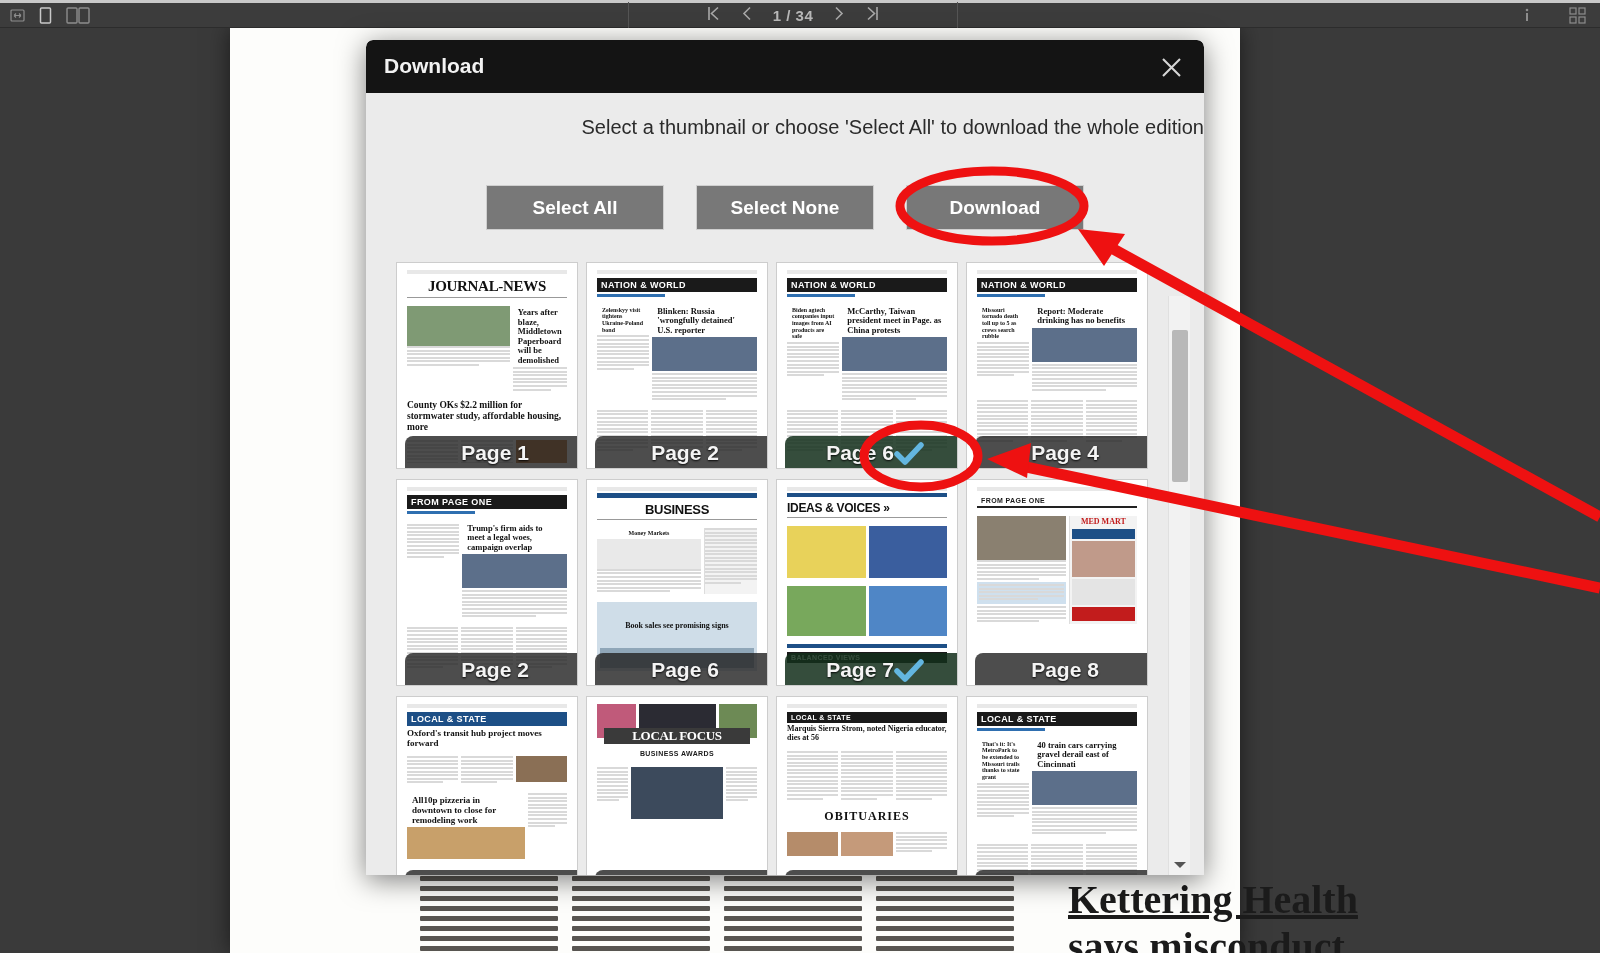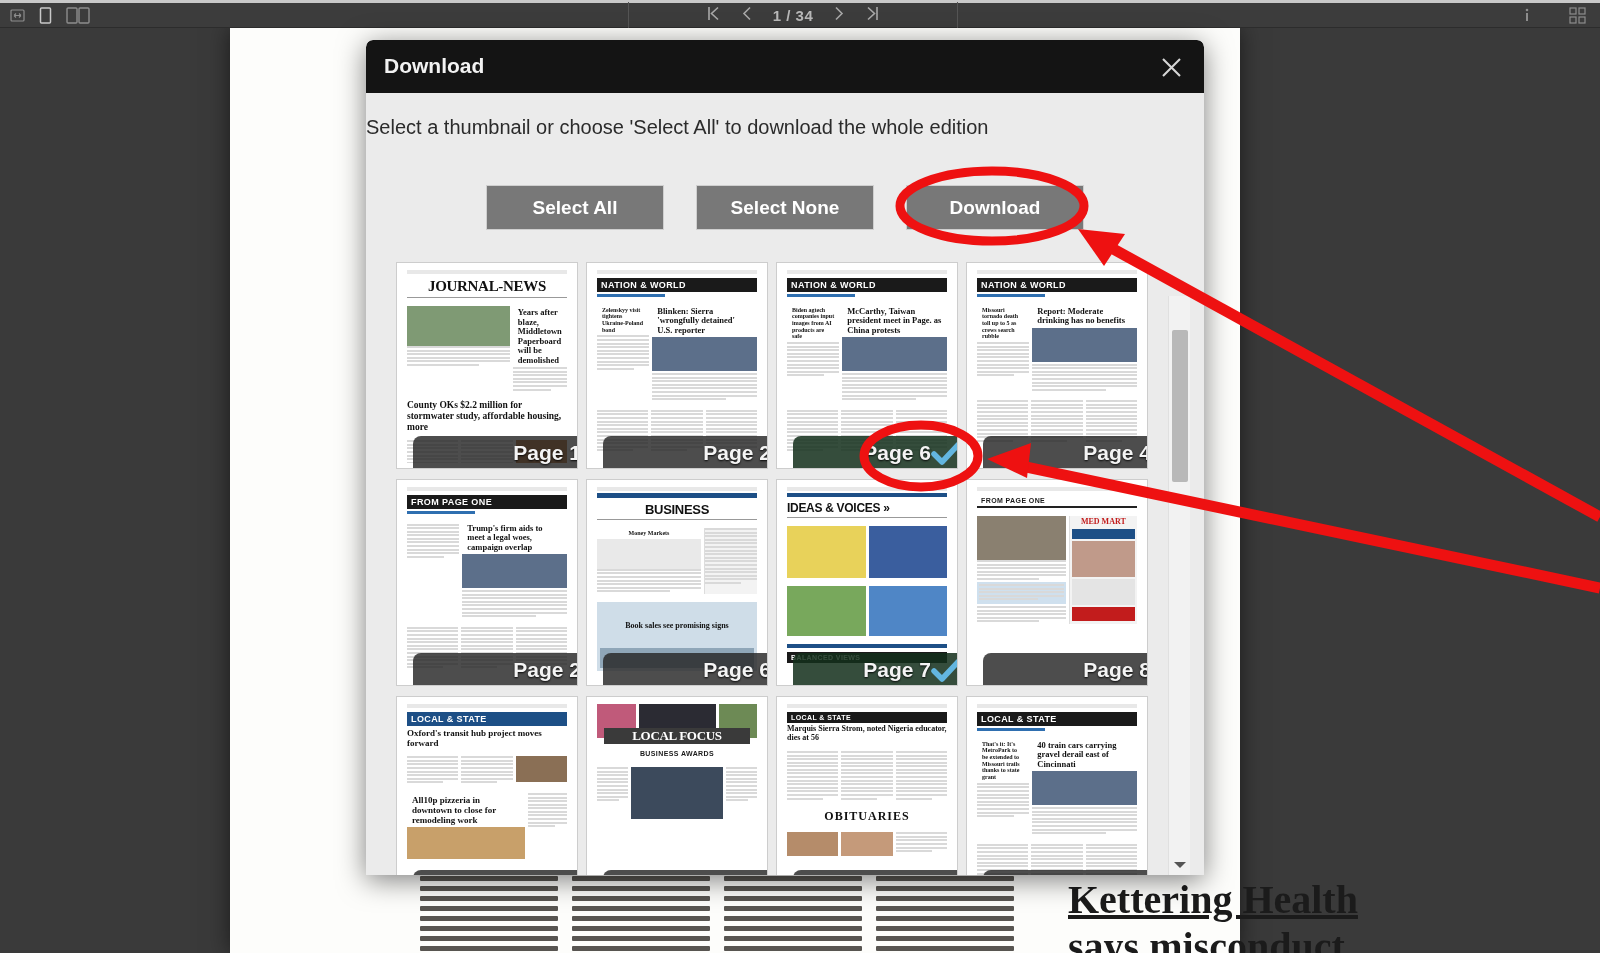--- a/index.html
+++ b/index.html
@@ -70,21 +70,21 @@
   }
   .modal-close {
     position: absolute; right: 18px; top: 12px;
     width: 30px; height: 30px; color: #d6d6d6;
     display: flex; align-items: center; justify-content: center;
     cursor: pointer;
   }
 
   .modal-sub {
     position: absolute; left: 0; top: 76px; width: 838px;
-    text-align: left; font-size: 20px; color: #2b2b2b;
+    text-align: right; font-size: 20px; color: #2b2b2b;
   }
 
   .btn-row {
     position: absolute; left: 0; top: 145px; width: 838px;
     display: flex; justify-content: center; gap: 32px;
   }
   .btn {
     width: 178px; height: 45px; background: #787878;
     border: 1px solid #cfcfcf;
     color: #ffffff; font-size: 19px; font-weight: 700;
@@ -105,26 +105,26 @@
   .thumb {
     position: relative; width: 182px; height: 207px;
     background: #ffffff; border: 1px solid #cdcdcd;
     overflow: hidden; cursor: pointer;
   }
   .thumb-page {
     position: absolute; left: 5px; top: 5px; right: 5px; bottom: 5px;
     background: #fff; overflow: hidden;
   }
   .thumb-label {
-    position: absolute; left: 16px; bottom: -30px;
+    position: absolute; left: 8px; bottom: -30px;
     width: 100%; height: 62px;
     background: rgba(38,38,38,.82);
     border-radius: 8px;
     display: flex; align-items: flex-start; padding: 4px 12px 0 12px;
-    justify-content: flex-end;
+    justify-content: center;
   }
   .thumb-label span.lbl {
     color: #f4f4f4; font-size: 21px; font-weight: 700;
     text-shadow: 0 1px 2px rgba(0,0,0,.9);
     line-height: 26px;
   }
   .check { color: #63b6e0; line-height: 0; margin-top: 2px; }
   .thumb.selected .thumb-label { background: rgba(20,48,28,.86); }
 
   
@@ -386,21 +386,21 @@
                     <div class="tiny"></div>
                     <div class="tiny"></div>
                     <div class="tiny"></div>
                     <div class="tiny"></div>
                     <div class="tiny"></div>
                     <div class="tiny"></div>
                     <div class="tiny"></div>
                     <div class="tiny s"></div>
                   </div>
                   <div class="col" style="flex:2">
-                    <div class="hdl">Blinken: Sierra 'wrongfully detained' U.S. reporter</div>
+                    <div class="hdl">Blinken: Russia 'wrongfully detained' U.S. reporter</div>
                     <div class="ph" style="height:34px;background:#5c6f8a;margin:2px 0"></div>
                     <div class="tiny"></div>
                     <div class="tiny"></div>
                     <div class="tiny"></div>
                     <div class="tiny"></div>
                     <div class="tiny"></div>
                     <div class="tiny"></div>
                     <div class="tiny"></div>
                     <div class="tiny s"></div>
                   </div>

